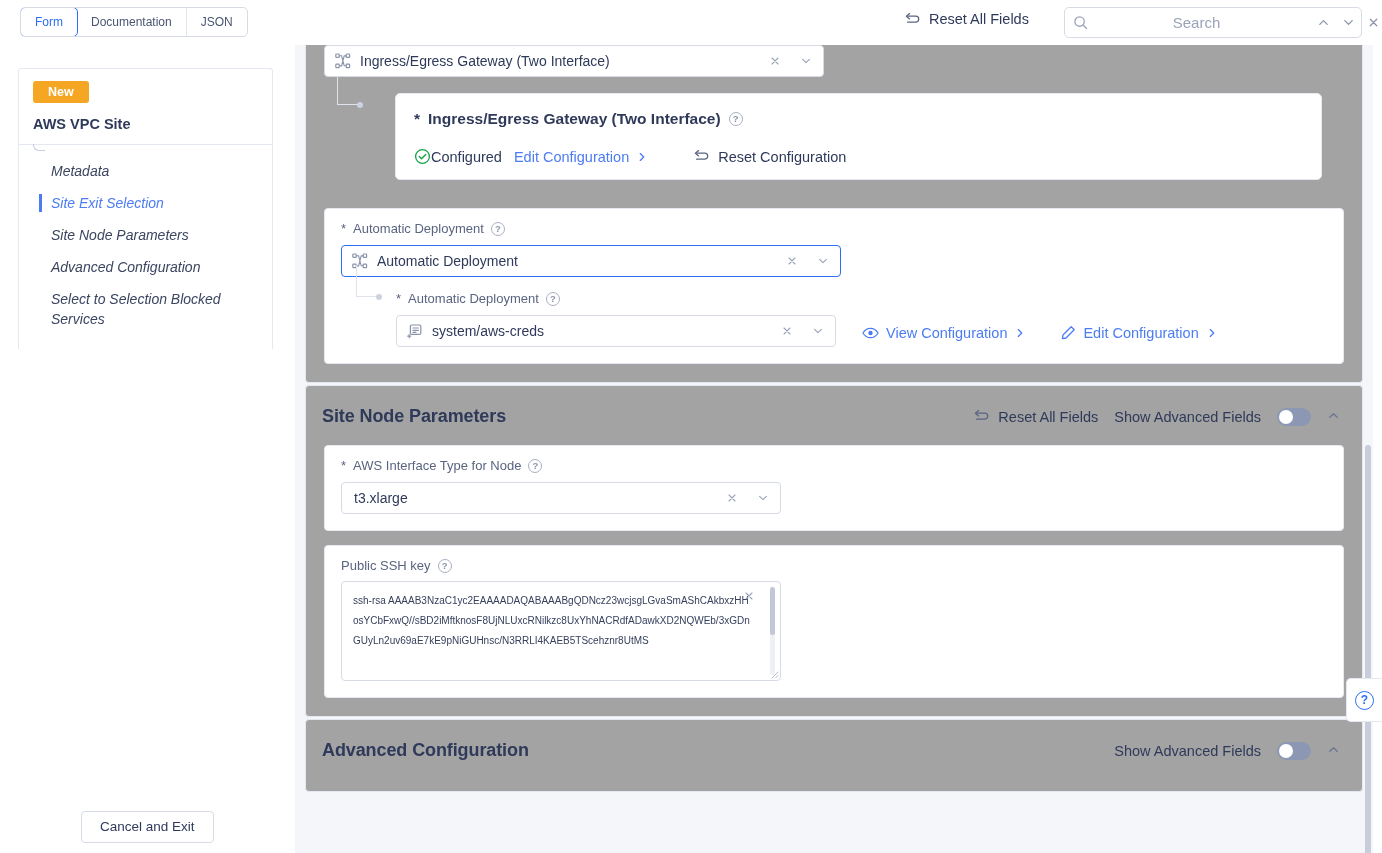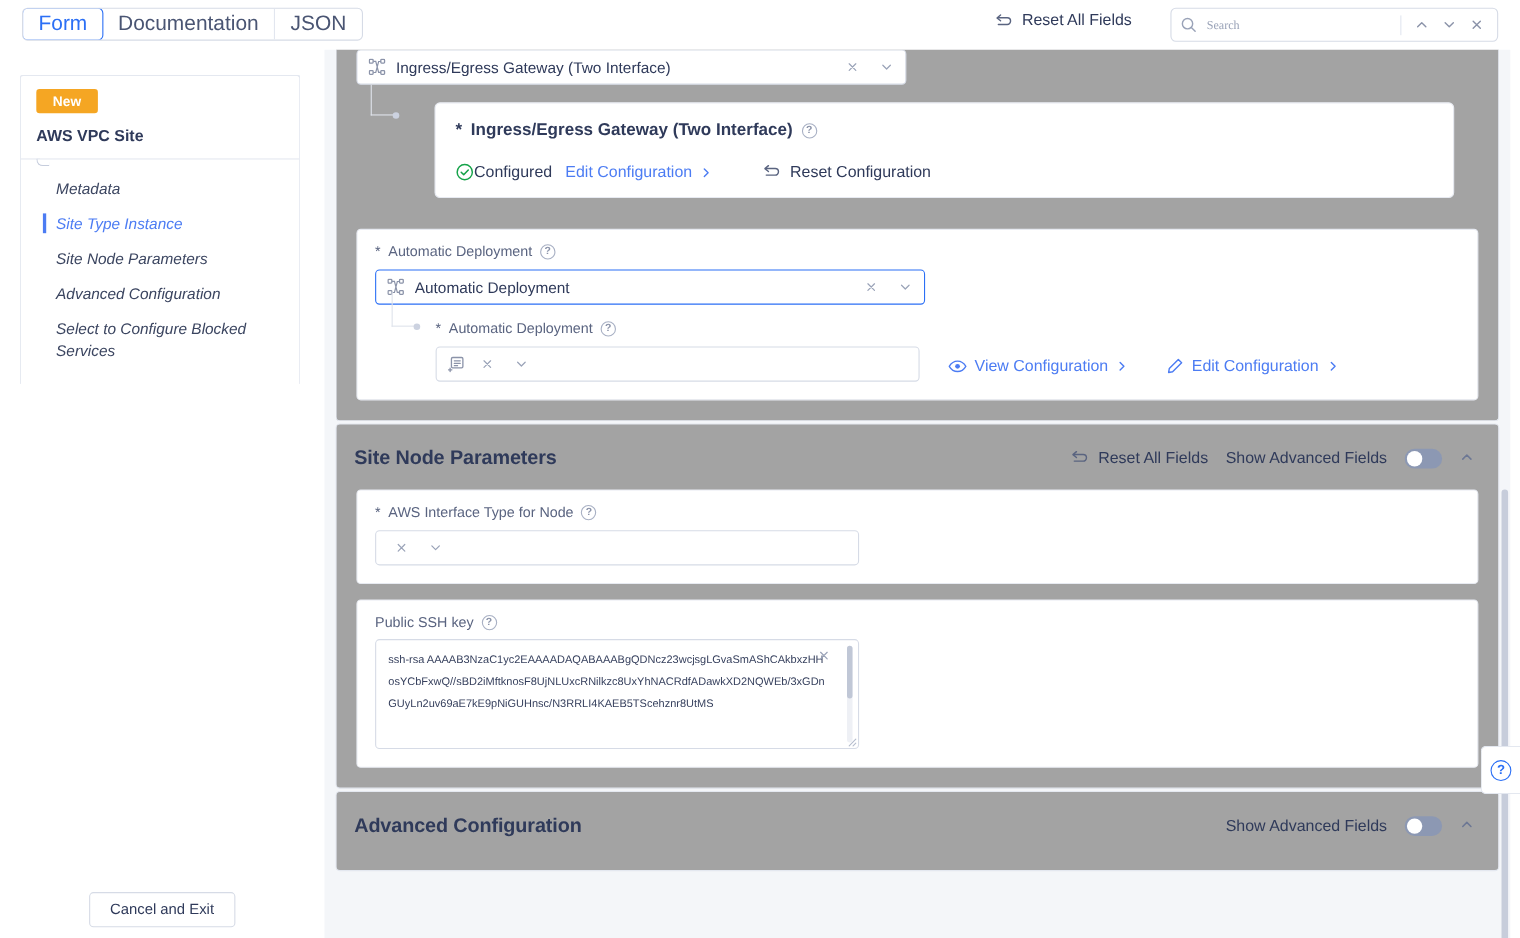--- a/index.html
+++ b/index.html
@@ -18,42 +18,42 @@
     position:absolute; left:0; top:0; width:1382px; height:45px;
     background:#ffffff; z-index:30;
   }
   .seg {
     position:absolute; left:20px; top:7px; height:30px;
     display:flex; border:1px solid #d6dbe6; border-radius:5px; background:#fff;
     overflow:hidden;
   }
   .seg .tab {
     display:flex; align-items:center; justify-content:center;
-    padding:0 14px; font-size:19px; color:#4a5573;
+    padding:0 14px; font-size:12px; color:#4a5573;
     border-right:1px solid #e2e6ef; cursor:pointer; height:28px;
   }
   .seg .tab:last-child { border-right:none; }
   .seg .tab.active {
     color:#2b6ff5; border:1.5px solid #2b6ff5; border-radius:5px;
     height:30px; margin:-1px; background:#fff; z-index:2; font-weight:400;
   }
 
   .resetall {
     position:absolute; left:903px; top:11px;
     display:flex; align-items:center; gap:9px;
     font-size:14.5px; color:#2f3a5a; cursor:pointer;
   }
   .searchbox {
     position:absolute; left:1064px; top:7px; width:298px; height:31px;
     border:1px solid #d6dbe6; border-radius:5px; background:#fff;
     display:flex; align-items:center; padding:0 8px; gap:7px;
   }
   .searchbox input {
-    border:none; outline:none; flex:1; font-size:11px; height:26px;
-    color:#3b4560; font-family:Liberation Serif, serif; background:transparent;
+    border:none; outline:none; flex:1; font-size:15px; height:26px;
+    color:#3b4560; font-family:Liberation Sans, sans-serif; background:transparent;text-align:center;
   }
   .searchbox input::placeholder { color:#9aa3b8; }
   .sdiv { width:1px; height:18px; background:#e2e6ef; }
   .snav { display:flex; align-items:center; gap:3px; }
   .snav span {
     width:22px; height:22px; display:flex; align-items:center; justify-content:center;
     color:#8b93a9; cursor:pointer;
   }
 
   
@@ -263,24 +263,24 @@
       </div>
     </div>
   </div>
 
   <div class="sidebar">
     <div class="badge-new">New</div>
     <div class="sb-title">AWS VPC Site</div>
     <div class="sb-sep"></div>
     <div class="sb-items">
       <div class="sb-item"><span>Metadata</span></div>
-      <div class="sb-item active"><span>Site Type Instance</span></div>
+      <div class="sb-item active"><span>Site Exit Selection</span></div>
       <div class="sb-item"><span>Site Node Parameters</span></div>
       <div class="sb-item"><span>Advanced Configuration</span></div>
-      <div class="sb-item"><span>Select to Configure Blocked Services</span></div>
+      <div class="sb-item"><span>Select to Selection Blocked Services</span></div>
     </div>
   </div>
 
   <div class="cancel-btn">
     <span>Cancel and Exit</span>
   </div>
 
   <div class="main">
 
     <div class="card" style="margin-top:-45px; padding-top:45px; border-top:none;">
@@ -390,20 +390,21 @@
               <span class="qmark">?</span>
             </div>
             <div class="select" style="width:440px; margin-top:9px;">
               <span class="icon">
                 <svg width="16" height="16" viewBox="0 0 16 16">
                   <rect x="3.4" y="2" width="10.4" height="9.4" rx="1.2" fill="none" stroke="#8b93a9" stroke-width="1.2"></rect>
                   <path d="M6 5h5.4M6 7.4h5.4M6 9.4h3" stroke="#8b93a9" stroke-width="1.1" stroke-linecap="round"></path>
                   <path d="M2.2 11.6v3.2M0.7 13.2h3.1" stroke="#8b93a9" stroke-width="1.2" stroke-linecap="round"></path>
                 </svg>
               </span>
+              <span class="val">system/aws-creds</span>
               <span class="ctl">
                 <svg width="12" height="12" viewBox="0 0 14 14">
                     <path d="M3.5 3.5l7 7M10.5 3.5l-7 7" stroke="#9aa3b8" stroke-width="1.3" stroke-linecap="round"></path>
                   </svg>
               </span>
               <span class="ctl">
                 <svg width="12" height="12" viewBox="0 0 14 14">
                     <path d="M3 5l4 4 4-4" fill="none" stroke="#9aa3b8" stroke-width="1.3" stroke-linecap="round" stroke-linejoin="round"></path>
                   </svg>
               </span>
@@ -468,20 +469,21 @@
         </div>
       </div>
 
       <div class="fieldbox" style="margin:12px 18px 0 18px; padding:12px 16px 16px 16px;">
         <div class="lbl">
           <span>*</span>
           <span>AWS Interface Type for Node</span>
           <span class="qmark">?</span>
         </div>
         <div class="select" style="width:440px; margin-top:9px; padding-left:12px;">
+          <span class="val">t3.xlarge</span>
           <span class="ctl">
             <svg width="12" height="12" viewBox="0 0 14 14">
                 <path d="M3.5 3.5l7 7M10.5 3.5l-7 7" stroke="#9aa3b8" stroke-width="1.3" stroke-linecap="round"></path>
               </svg>
           </span>
           <span class="ctl">
             <svg width="12" height="12" viewBox="0 0 14 14">
                 <path d="M3 5l4 4 4-4" fill="none" stroke="#9aa3b8" stroke-width="1.3" stroke-linecap="round" stroke-linejoin="round"></path>
               </svg>
           </span>

